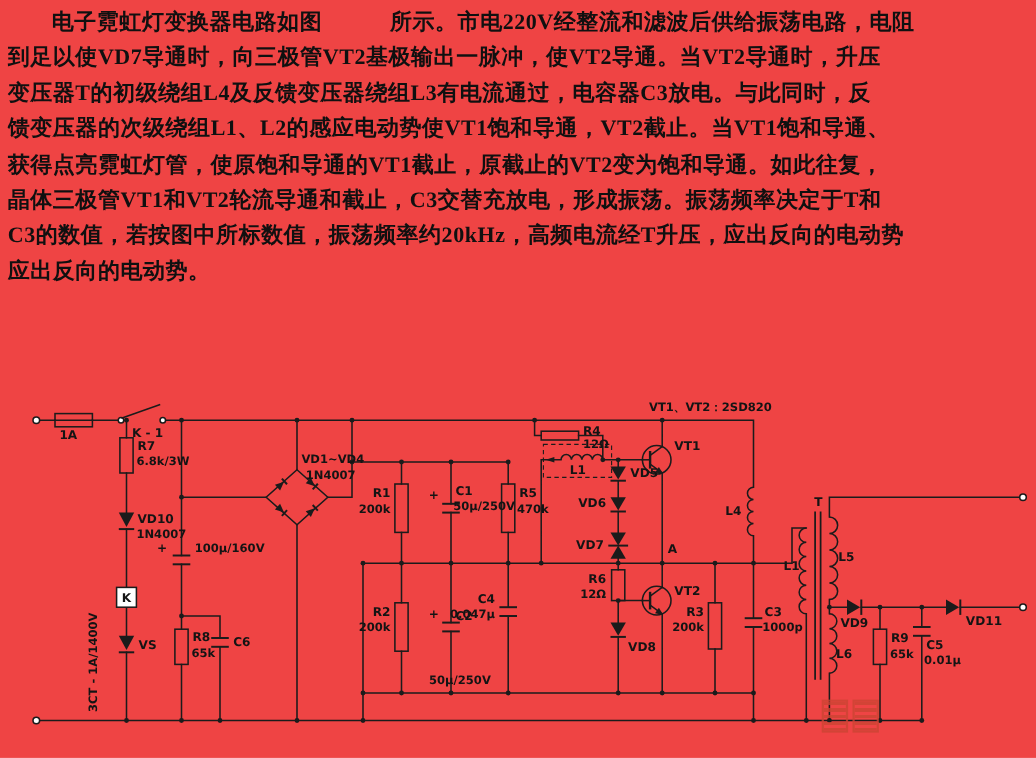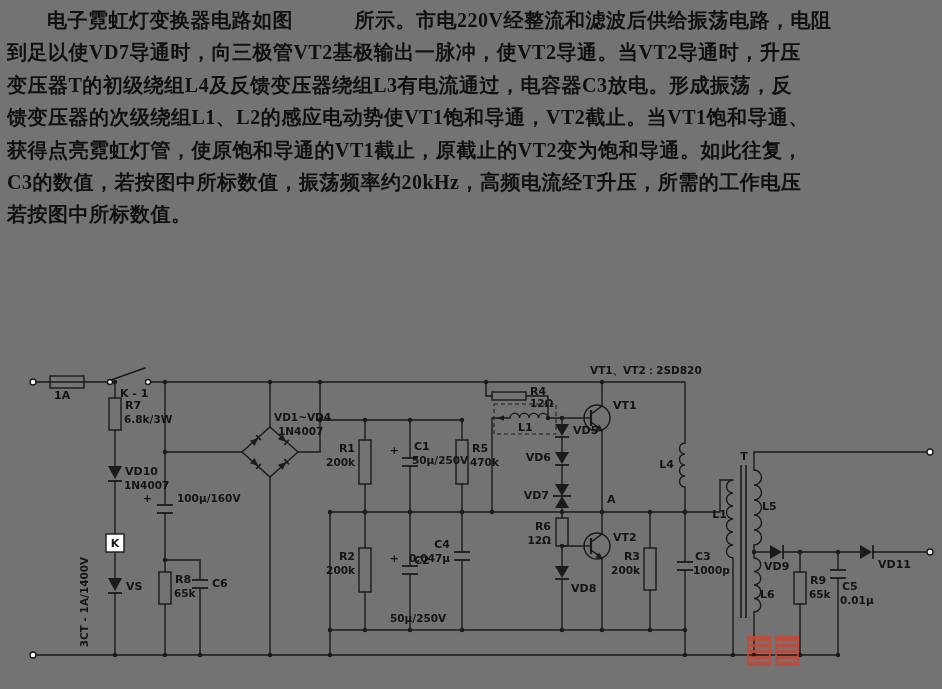--- a/index.html
+++ b/index.html
@@ -1,16 +1,16 @@
 <!DOCTYPE html>
 <html><head>
 <meta charset="utf-8">
 <style>
   html,body{margin:0;padding:0;background:#e8e8e8}
-  .page{position:relative;width:942px;height:689px;background:#737373;overflow:hidden;
+  .page{position:relative;width:942px;height:689px;background:#ef4444;overflow:hidden;
         font-family:"Liberation Serif","DejaVu Serif",serif}
   .para{position:absolute;left:7px;top:4px;width:930px;font-size:20px;line-height:32.4px;
         font-weight:700;color:#101010;letter-spacing:.5px}
   .para .ln{white-space:nowrap;overflow:hidden}
   .para .ln0{text-indent:40px}
   svg.circuit{position:absolute;left:0;top:0}
   .w{fill:none;stroke:#1b1b1b;stroke-width:1.4;stroke-linecap:square}
   .cmp{fill:none;stroke:#1b1b1b;stroke-width:1.4}
   .term{fill:#fff;stroke:#1b1b1b;stroke-width:1.4}
   .fillb{fill:#1b1b1b;stroke:none}
@@ -26,25 +26,26 @@
         background:repeating-linear-gradient(180deg,#cc4433 0 3px,transparent 3px 6px)}
 </style>
 </head>
 <body>
 
 <div class="page">
 
   <div class="para">
     <div class="ln ln0">电子霓虹灯变换器电路如图　　　所示。市电220V经整流和滤波后供给振荡电路，电阻</div>
     <div class="ln">到足以使VD7导通时，向三极管VT2基极输出一脉冲，使VT2导通。当VT2导通时，升压</div>
-    <div class="ln">变压器T的初级绕组L4及反馈变压器绕组L3有电流通过，电容器C3放电。形成振荡，反</div>
+    <div class="ln">变压器T的初级绕组L4及反馈变压器绕组L3有电流通过，电容器C3放电。与此同时，反</div>
     <div class="ln">馈变压器的次级绕组L1、L2的感应电动势使VT1饱和导通，VT2截止。当VT1饱和导通、</div>
     <div class="ln">获得点亮霓虹灯管，使原饱和导通的VT1截止，原截止的VT2变为饱和导通。如此往复，</div>
-    <div class="ln">C3的数值，若按图中所标数值，振荡频率约20kHz，高频电流经T升压，所需的工作电压</div>
-    <div class="ln">若按图中所标数值。</div>
+    <div class="ln">晶体三极管VT1和VT2轮流导通和截止，C3交替充放电，形成振荡。振荡频率决定于T和</div>
+    <div class="ln">C3的数值，若按图中所标数值，振荡频率约20kHz，高频电流经T升压，应出反向的电动势</div>
+    <div class="ln">应出反向的电动势。</div>
   </div>
 
   <svg class="circuit" width="942" height="689" viewBox="0 0 942 689">
 
     <g>
       <path class="w" d="M36,382 H50 M84,382 H107 M150,382 H685 M36,655 H838
         M320,420 H462 M330,512 H720 M720,512 V480 H733 M330,630 H685 M330,512 V655
         M115,382 V398 M115,430 V466 M115,481 V534 M115,552 V578 M115,593 V655
         M165,382 V505 M165,513 V572 M165,604 V655 M165,560 H200 M200,560 V580 M200,588 V655
         M270,382 V427 M270,477 V655 M242,452 H165 M298,452 H320 M320,382 V452

